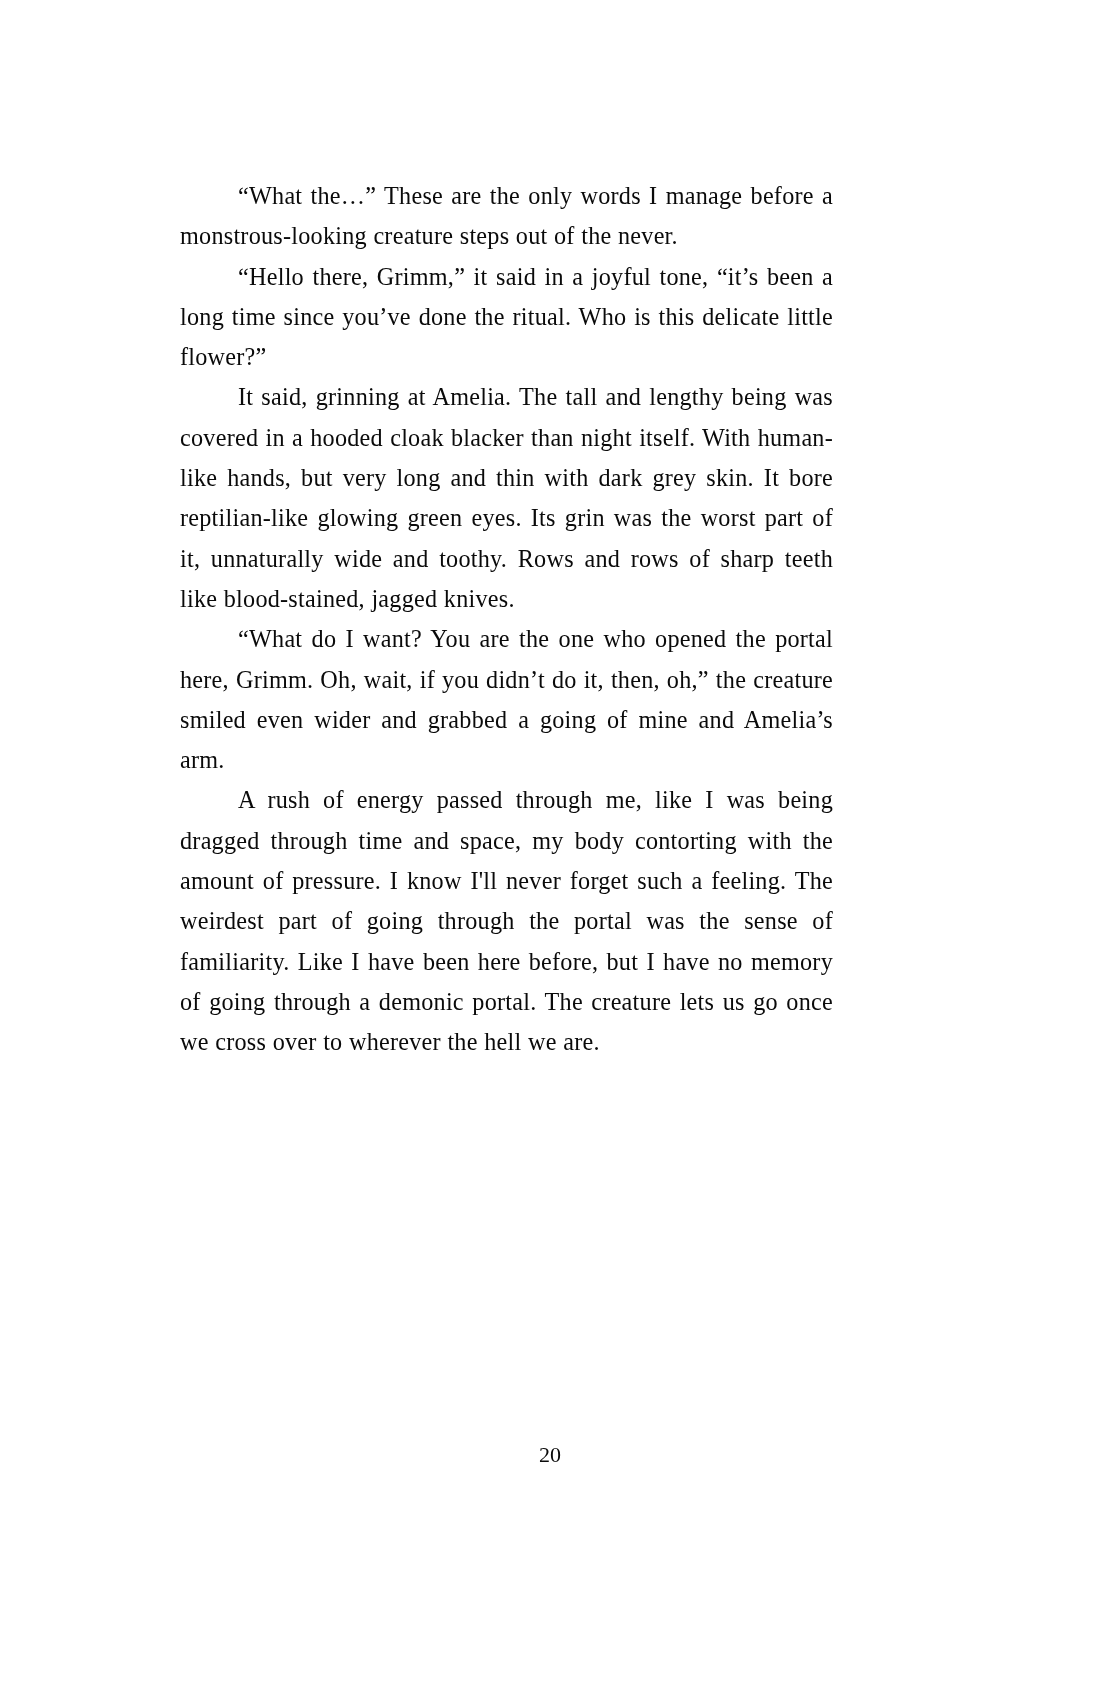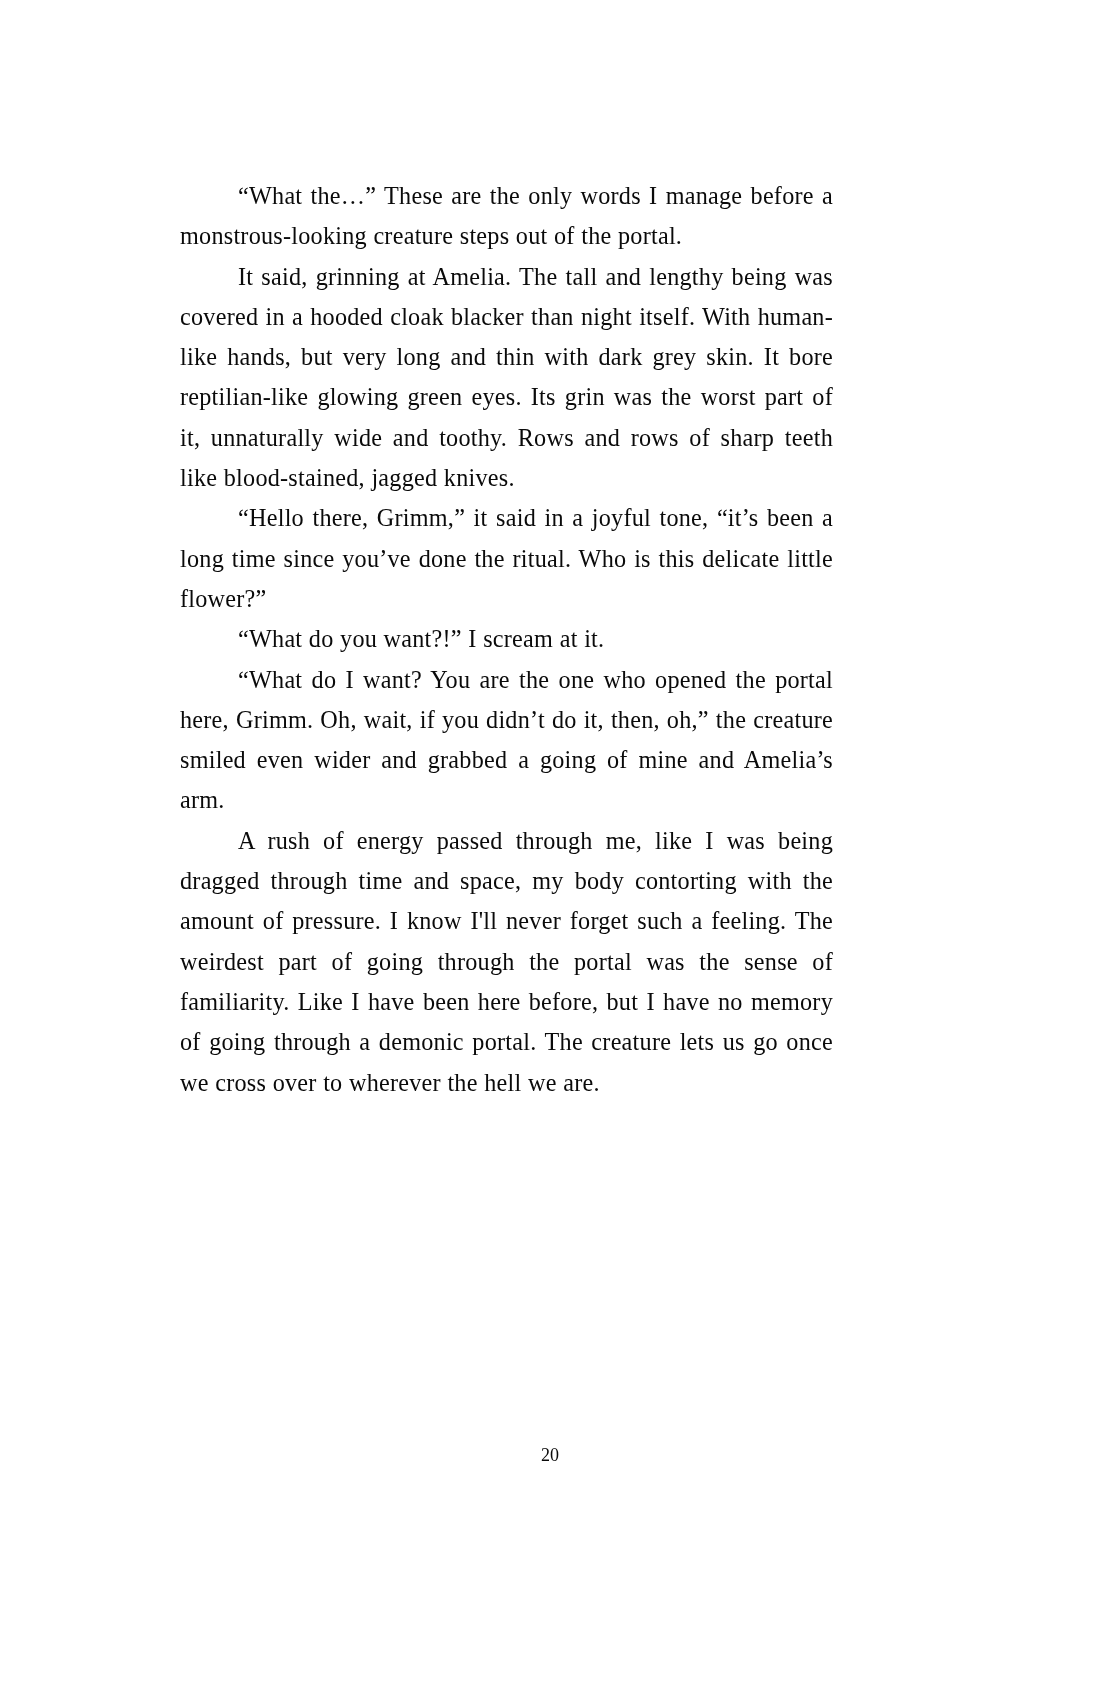--- a/index.html
+++ b/index.html
@@ -38,34 +38,33 @@
   .para + .para {
     margin-top: 0px;
   }
   .page-number {
     position: absolute;
     left: 0;
     right: 0;
     top: 1438px;
     text-align: center;
     font-family: "Liberation Serif", "DejaVu Serif", serif;
-    font-size: 18px;
+    font-size: 22px;
     line-height: 34px;
     color: #0a0a0a;
   }
 </style>
 </head>
 <body>
 
 <div class="page">
 
   <div class="text-block">
-    <p class="para">“What the…” These are the only words I manage before a monstrous-looking creature steps out of the portal.</p>
+    <p class="para">“What the…” These are the only words I manage before a monstrous-looking creature steps out of the never.</p>
+    <p class="para">“Hello there, Grimm,” it said in a joyful tone, “it’s been a long time since you’ve done the ritual. Who is this delicate little flower?”</p>
     <p class="para">It said, grinning at Amelia. The tall and lengthy being was covered in a hooded cloak blacker than night itself. With human-like hands, but very long and thin with dark grey skin. It bore reptilian-like glowing green eyes. Its grin was the worst part of it, unnaturally wide and toothy. Rows and rows of sharp teeth like blood-stained, jagged knives.</p>
-    <p class="para">“Hello there, Grimm,” it said in a joyful tone, “it’s been a long time since you’ve done the ritual. Who is this delicate little flower?”</p>
-    <p class="para">“What do you want?!” I scream at it.</p>
     <p class="para">“What do I want? You are the one who opened the portal here, Grimm. Oh, wait, if you didn’t do it, then, oh,” the creature smiled even wider and grabbed a going of mine and Amelia’s arm.</p>
     <p class="para">A rush of energy passed through me, like I was being dragged through time and space, my body contorting with the amount of pressure. I know I'll never forget such a feeling. The weirdest part of going through the portal was the sense of familiarity. Like I have been here before, but I have no memory of going through a demonic portal. The creature lets us go once we cross over to wherever the hell we are.</p>
   </div>
 
   <div class="page-number">20</div>
 
 </div>
 
 </body></html>

